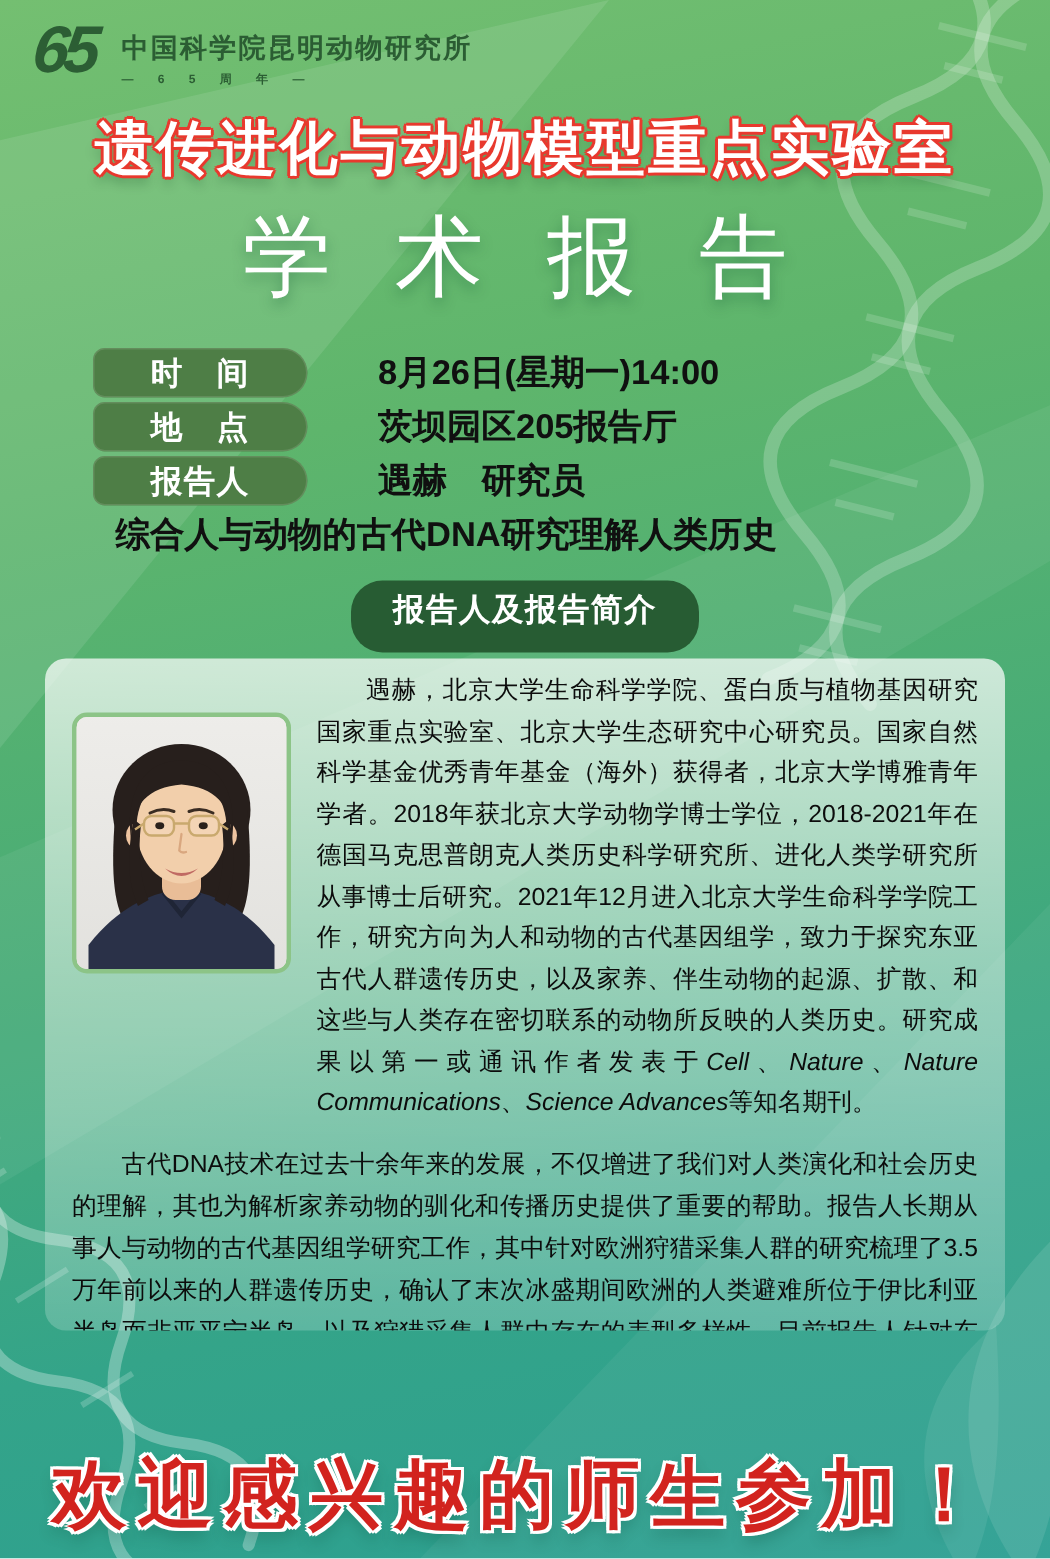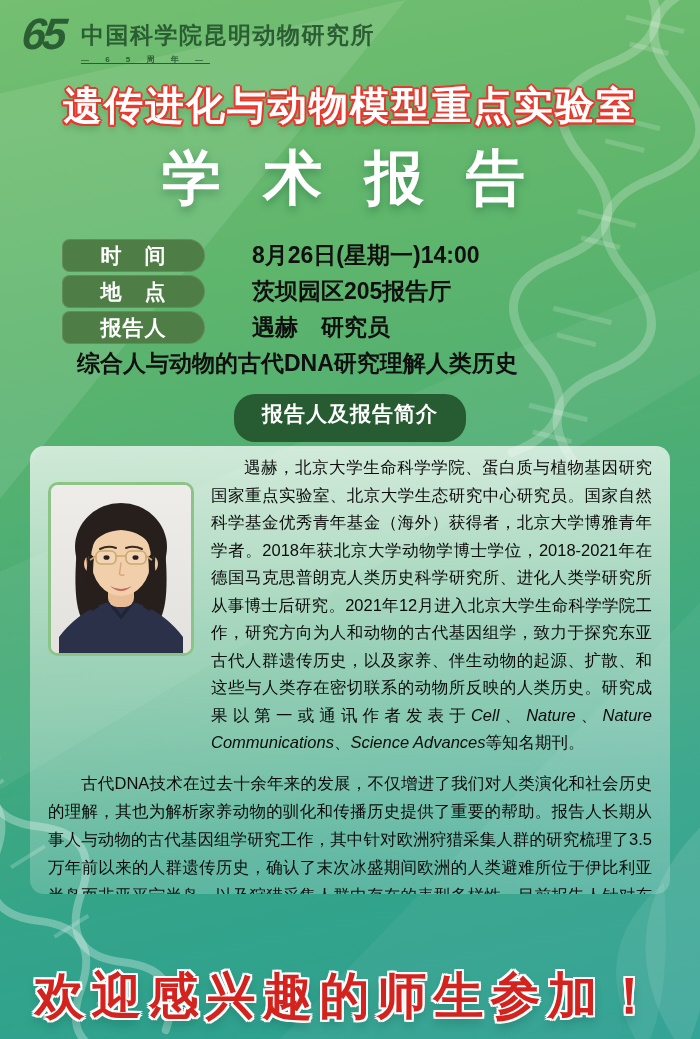--- a/index.html
+++ b/index.html
@@ -11,27 +11,27 @@
   .swath-b{clip-path:polygon(0 55%,100% 26%,100% 36%,0 76%);background:rgba(255,255,255,0.06);}
   .swath-c{clip-path:polygon(40% 100%,100% 58%,100% 100%);background:rgba(255,255,255,0.05);}
   .helix-tr{position:absolute;top:-12px;right:-28px;}
   .helix-bl{position:absolute;bottom:-26px;left:-46px;}
   .leaves-br{position:absolute;bottom:-14px;right:-24px;}
   .content{position:relative;z-index:2;}
 
   .logo-row{display:flex;align-items:flex-start;padding:14px 0 0 22px;}
   .logo65{font-size:44px;line-height:40px;font-weight:900;font-style:italic;color:#2c5e34;letter-spacing:-4px;transform:skewX(-6deg);}
   .org{margin-left:18px;padding-top:6px;}
-  .org-name{font-size:23px;font-weight:800;color:#2b5d33;letter-spacing:1.5px;}
-  .org-sub{margin-top:3px;font-size:8px;color:#2b5d33;letter-spacing:7px;font-weight:700;text-decoration:underline;}
+  .org-name{font-size:18px;font-weight:800;color:#2b5d33;letter-spacing:1.5px;}
+  .org-sub{margin-top:3px;font-size:8px;color:#2b5d33;letter-spacing:7px;font-weight:700;}
 
   .title1{margin-top:14px;text-align:center;font-size:39px;font-weight:900;letter-spacing:2px;color:#ffffff;
     text-shadow:-2px 0 #e8392e,2px 0 #e8392e,0 -2px #e8392e,0 2px #e8392e,
       -1.5px -1.5px #e8392e,1.5px -1.5px #e8392e,-1.5px 1.5px #e8392e,1.5px 1.5px #e8392e,0 5px 7px rgba(0,50,25,0.25);}
-  .title2{margin-top:6px;text-align:center;font-size:59px;font-weight:700;letter-spacing:13px;color:#ffffff;
+  .title2{margin-top:6px;text-align:center;font-size:59px;font-weight:400;letter-spacing:13px;color:#ffffff;
     text-shadow:0 4px 9px rgba(5,70,40,0.35);}
 
   .info-list{margin-top:20px;padding-left:62px;}
   .info-row{display:flex;align-items:center;height:33px;margin-bottom:3px;gap:32px;}
   .pill{flex:0 0 143px;height:33px;background:#4e7e46;border-radius:8px 17px 17px 8px;
     color:#fff;font-size:21px;font-weight:700;letter-spacing:1px;display:flex;align-items:center;justify-content:center;
     box-shadow:inset 0 0 0 1px rgba(255,255,255,0.12);}
   .ivalue{margin-left:15px;font-size:23px;font-weight:600;color:#101010;white-space:nowrap;}
 
   .badge{margin:14px auto 0;width:max-content;height:48px;line-height:40px;padding:0 28px;

